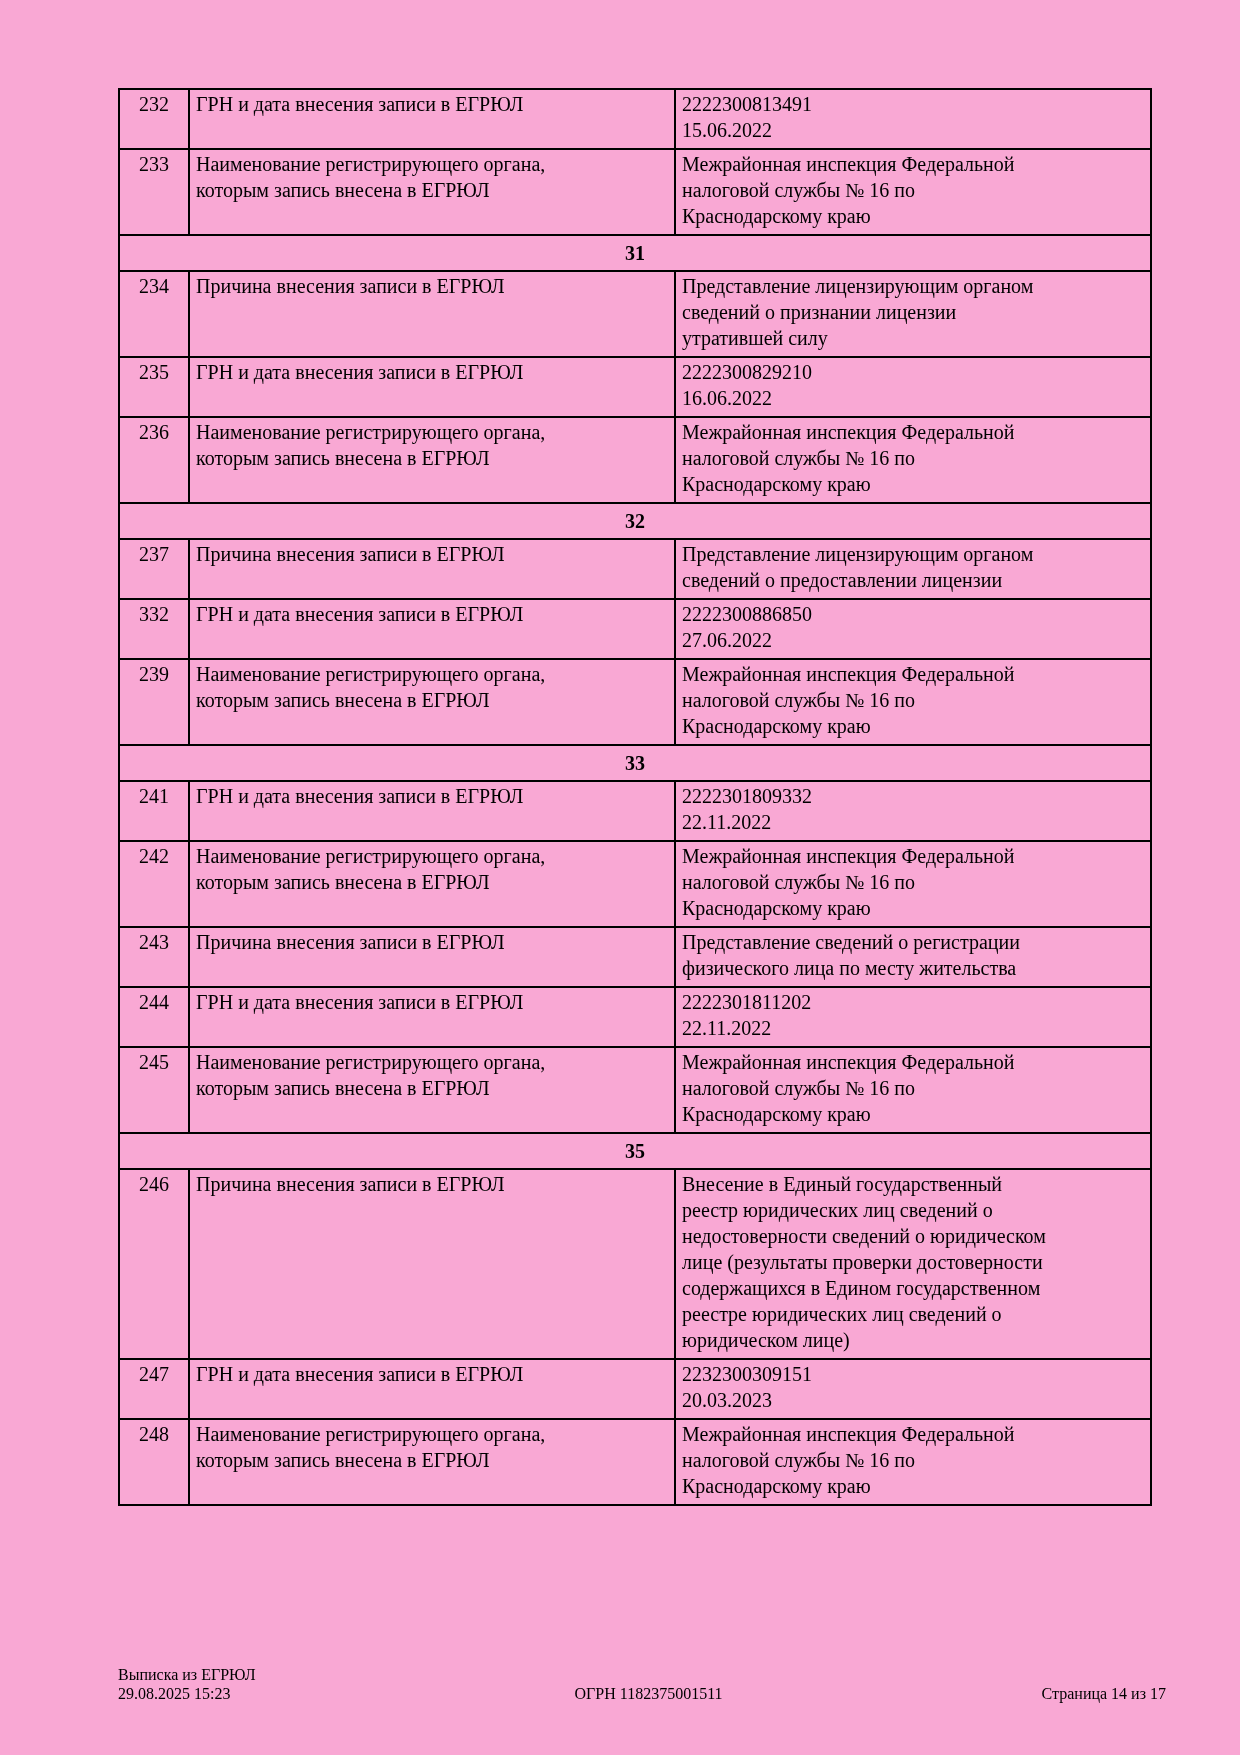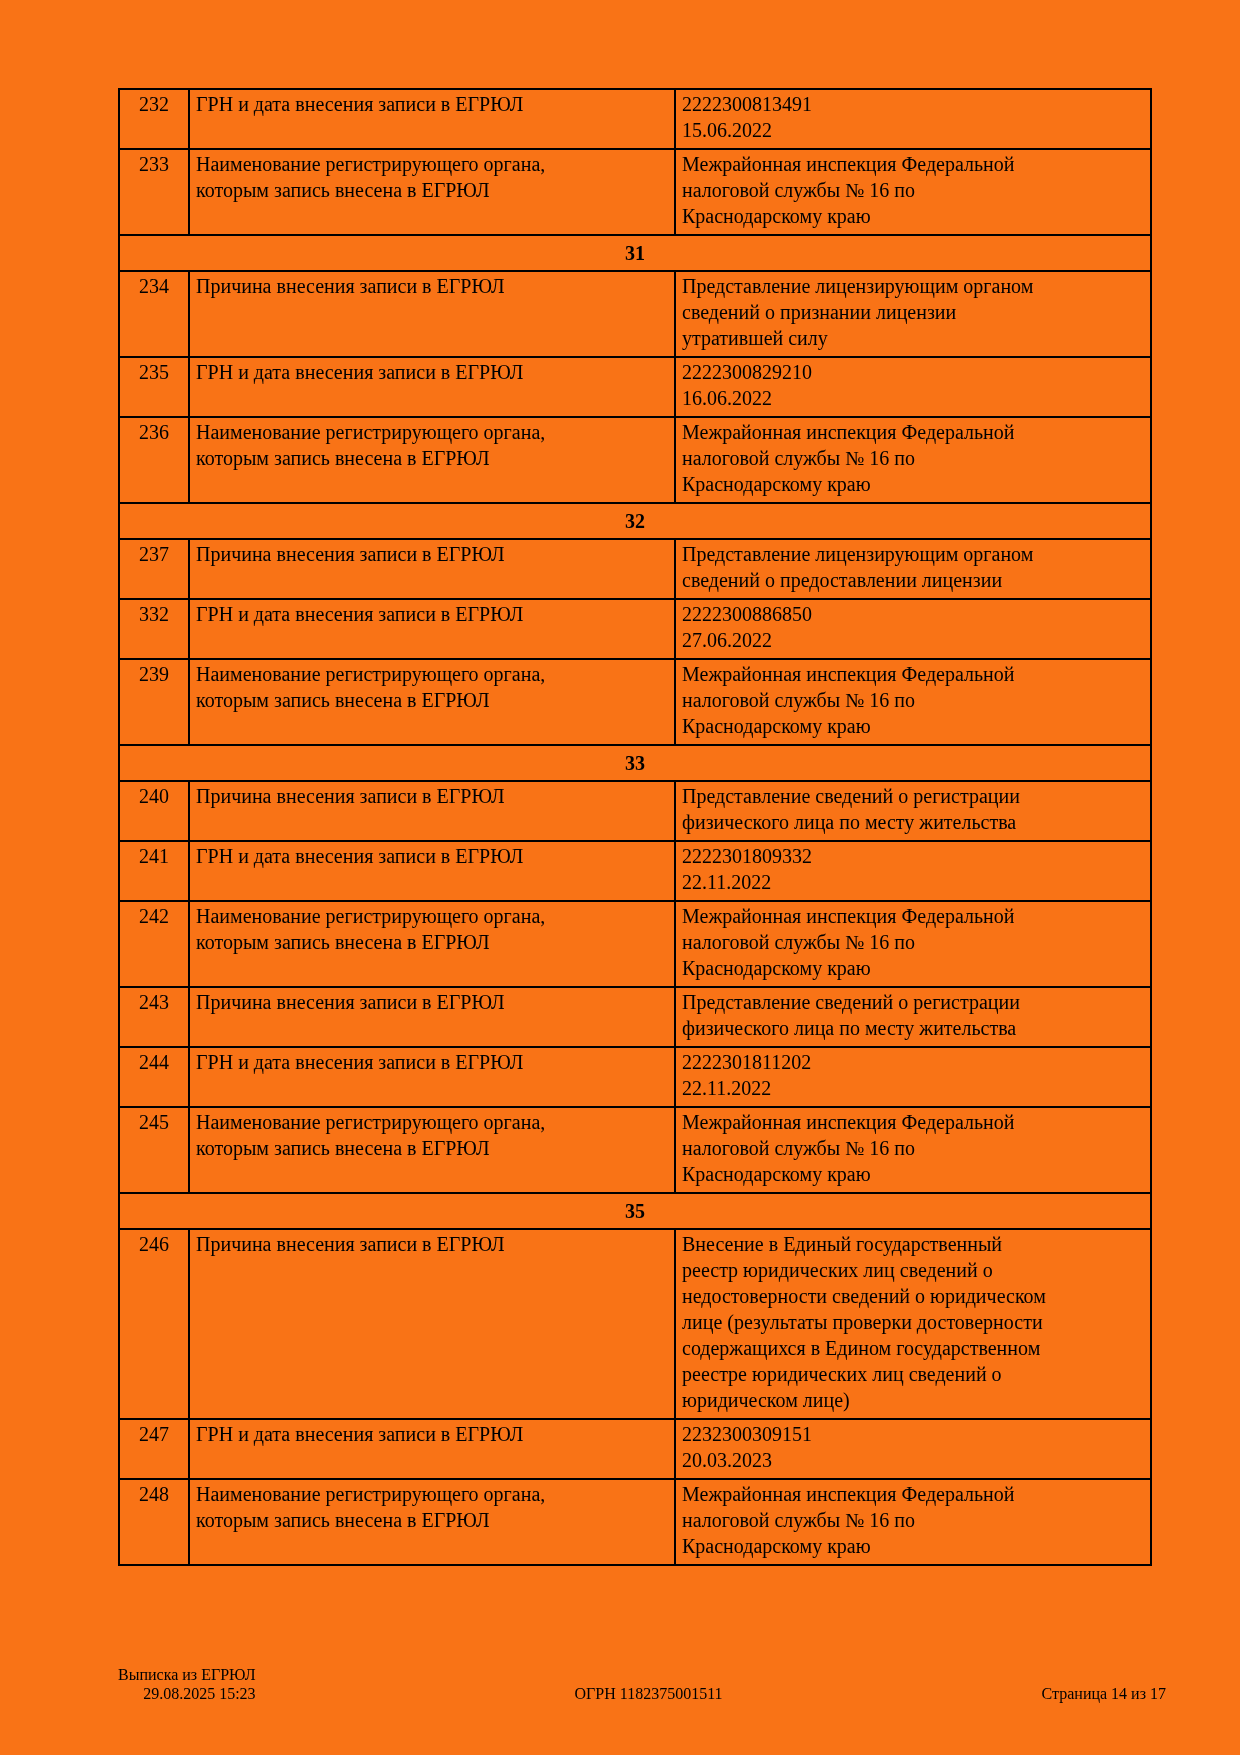--- a/index.html
+++ b/index.html
@@ -6,21 +6,21 @@
     margin: 0;
     padding: 0;
     background: #ffffff;
     color: #000000;
     font-family: "Liberation Serif", "DejaVu Serif", serif;
   }
   .page {
     position: relative;
     width: 1240px;
     height: 1755px;
-    background: #f97316;
+    background: #f9a8d4;
     overflow: hidden;
   }
   table.egrul-table {
     position: absolute;
     left: 118px;
     top: 88px;
     width: 1032px;
     border-collapse: collapse;
     table-layout: fixed;
   }
@@ -51,21 +51,21 @@
     position: absolute;
     left: 118px;
     top: 1656px;
     width: 1048px;
     display: flex;
     justify-content: space-between;
     align-items: flex-end;
     font-size: 16px;
     line-height: 19px;
   }
-  .f-left  { text-align: right; }
+  .f-left  { text-align: left; }
   .f-center{ text-align: center; margin-top: 28px; }
   .f-right { text-align: left; }
 </style>
 </head>
 <body>
 
 <div class="page">
 
   <table class="egrul-table">
     <colgroup>
@@ -142,26 +142,20 @@
 которым запись внесена в ЕГРЮЛ</td>
     <td class="value">Межрайонная инспекция Федеральной
 налоговой службы № 16 по
 Краснодарскому краю</td>
   </tr>
 
   <tr class="section-row">
     <td class="section" colspan="3">33</td>
   </tr>
 
-  <tr class="entry-row">
-    <td class="num">240</td>
-    <td class="label">Причина внесения записи в ЕГРЮЛ</td>
-    <td class="value">Представление сведений о регистрации
-физического лица по месту жительства</td>
-  </tr>
 
   <tr class="entry-row">
     <td class="num">241</td>
     <td class="label">ГРН и дата внесения записи в ЕГРЮЛ</td>
     <td class="value">2222301809332
 22.11.2022</td>
   </tr>
 
   <tr class="entry-row">
     <td class="num">242</td>

